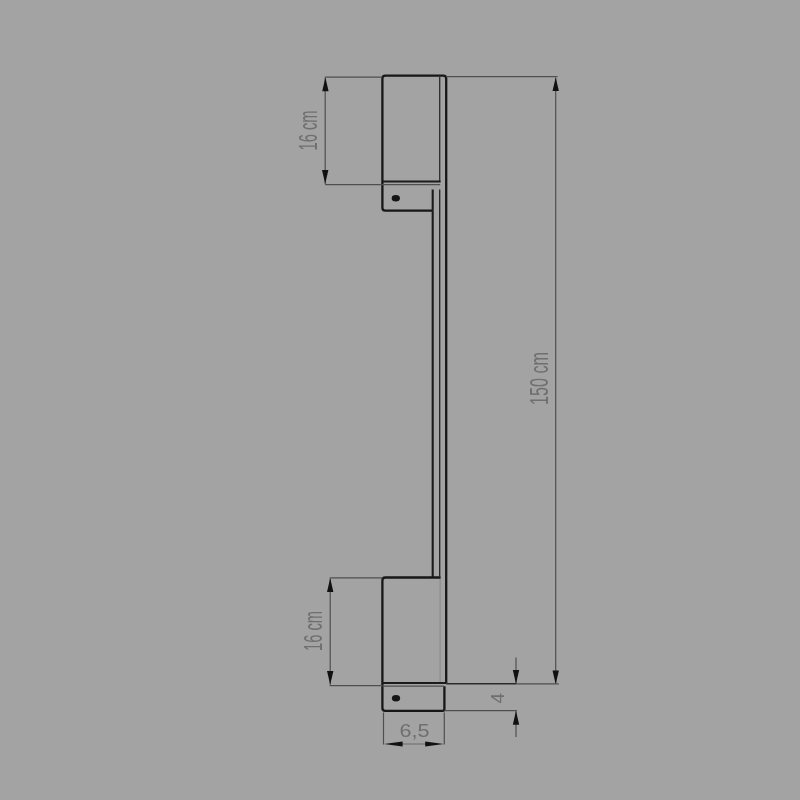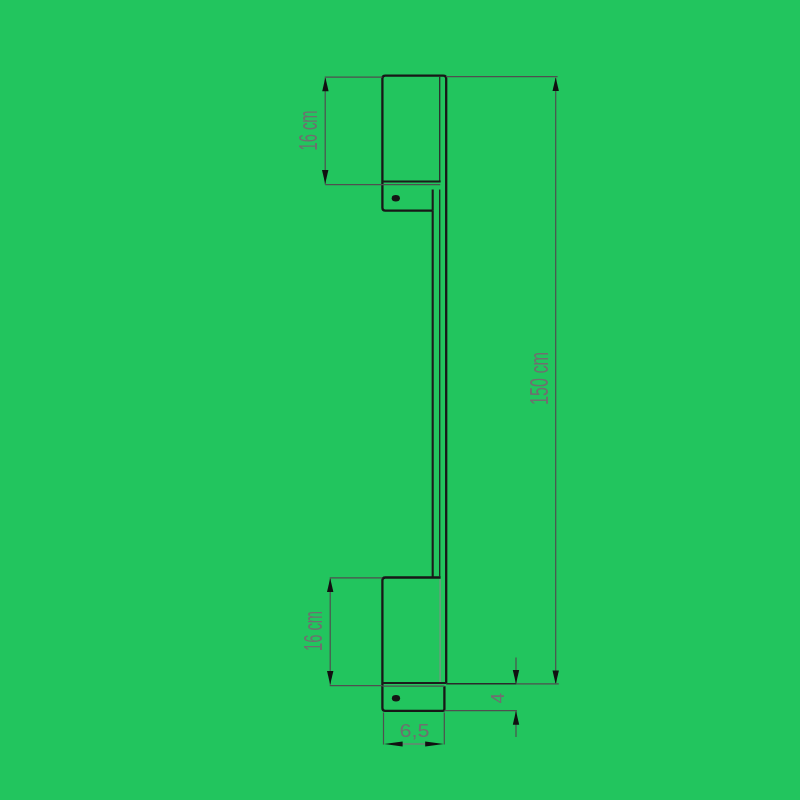--- a/index.html
+++ b/index.html
@@ -1,16 +1,16 @@
 <!DOCTYPE html>
 <html><head>
 <meta charset="utf-8">
 <style>
   html,body{margin:0;padding:0;background:#ffffff;}
-  .wrap{width:800px;height:800px;position:relative;background:#22c55e;}
+  .wrap{width:800px;height:800px;position:relative;background:#a3a3a3;}
   svg{display:block;}
   text{font-family:"Liberation Sans",sans-serif;fill:#6f6f6f;}
 </style>
 </head>
 <body>
 <div class="wrap">
 <svg width="800" height="800" viewBox="0 0 800 800" xmlns="http://www.w3.org/2000/svg">
 
 <path d="M 432.6,210.6 L 385.2,210.6 Q 382.4,210.6 382.4,207.8 L 382.4,78.5 Q 382.4,75.7 385.2,75.7 L 443.4,75.7 Q 446.2,75.7 446.2,78.5 L 446.2,683.2" fill="none" stroke="#171717" stroke-width="2.3"></path>
 

